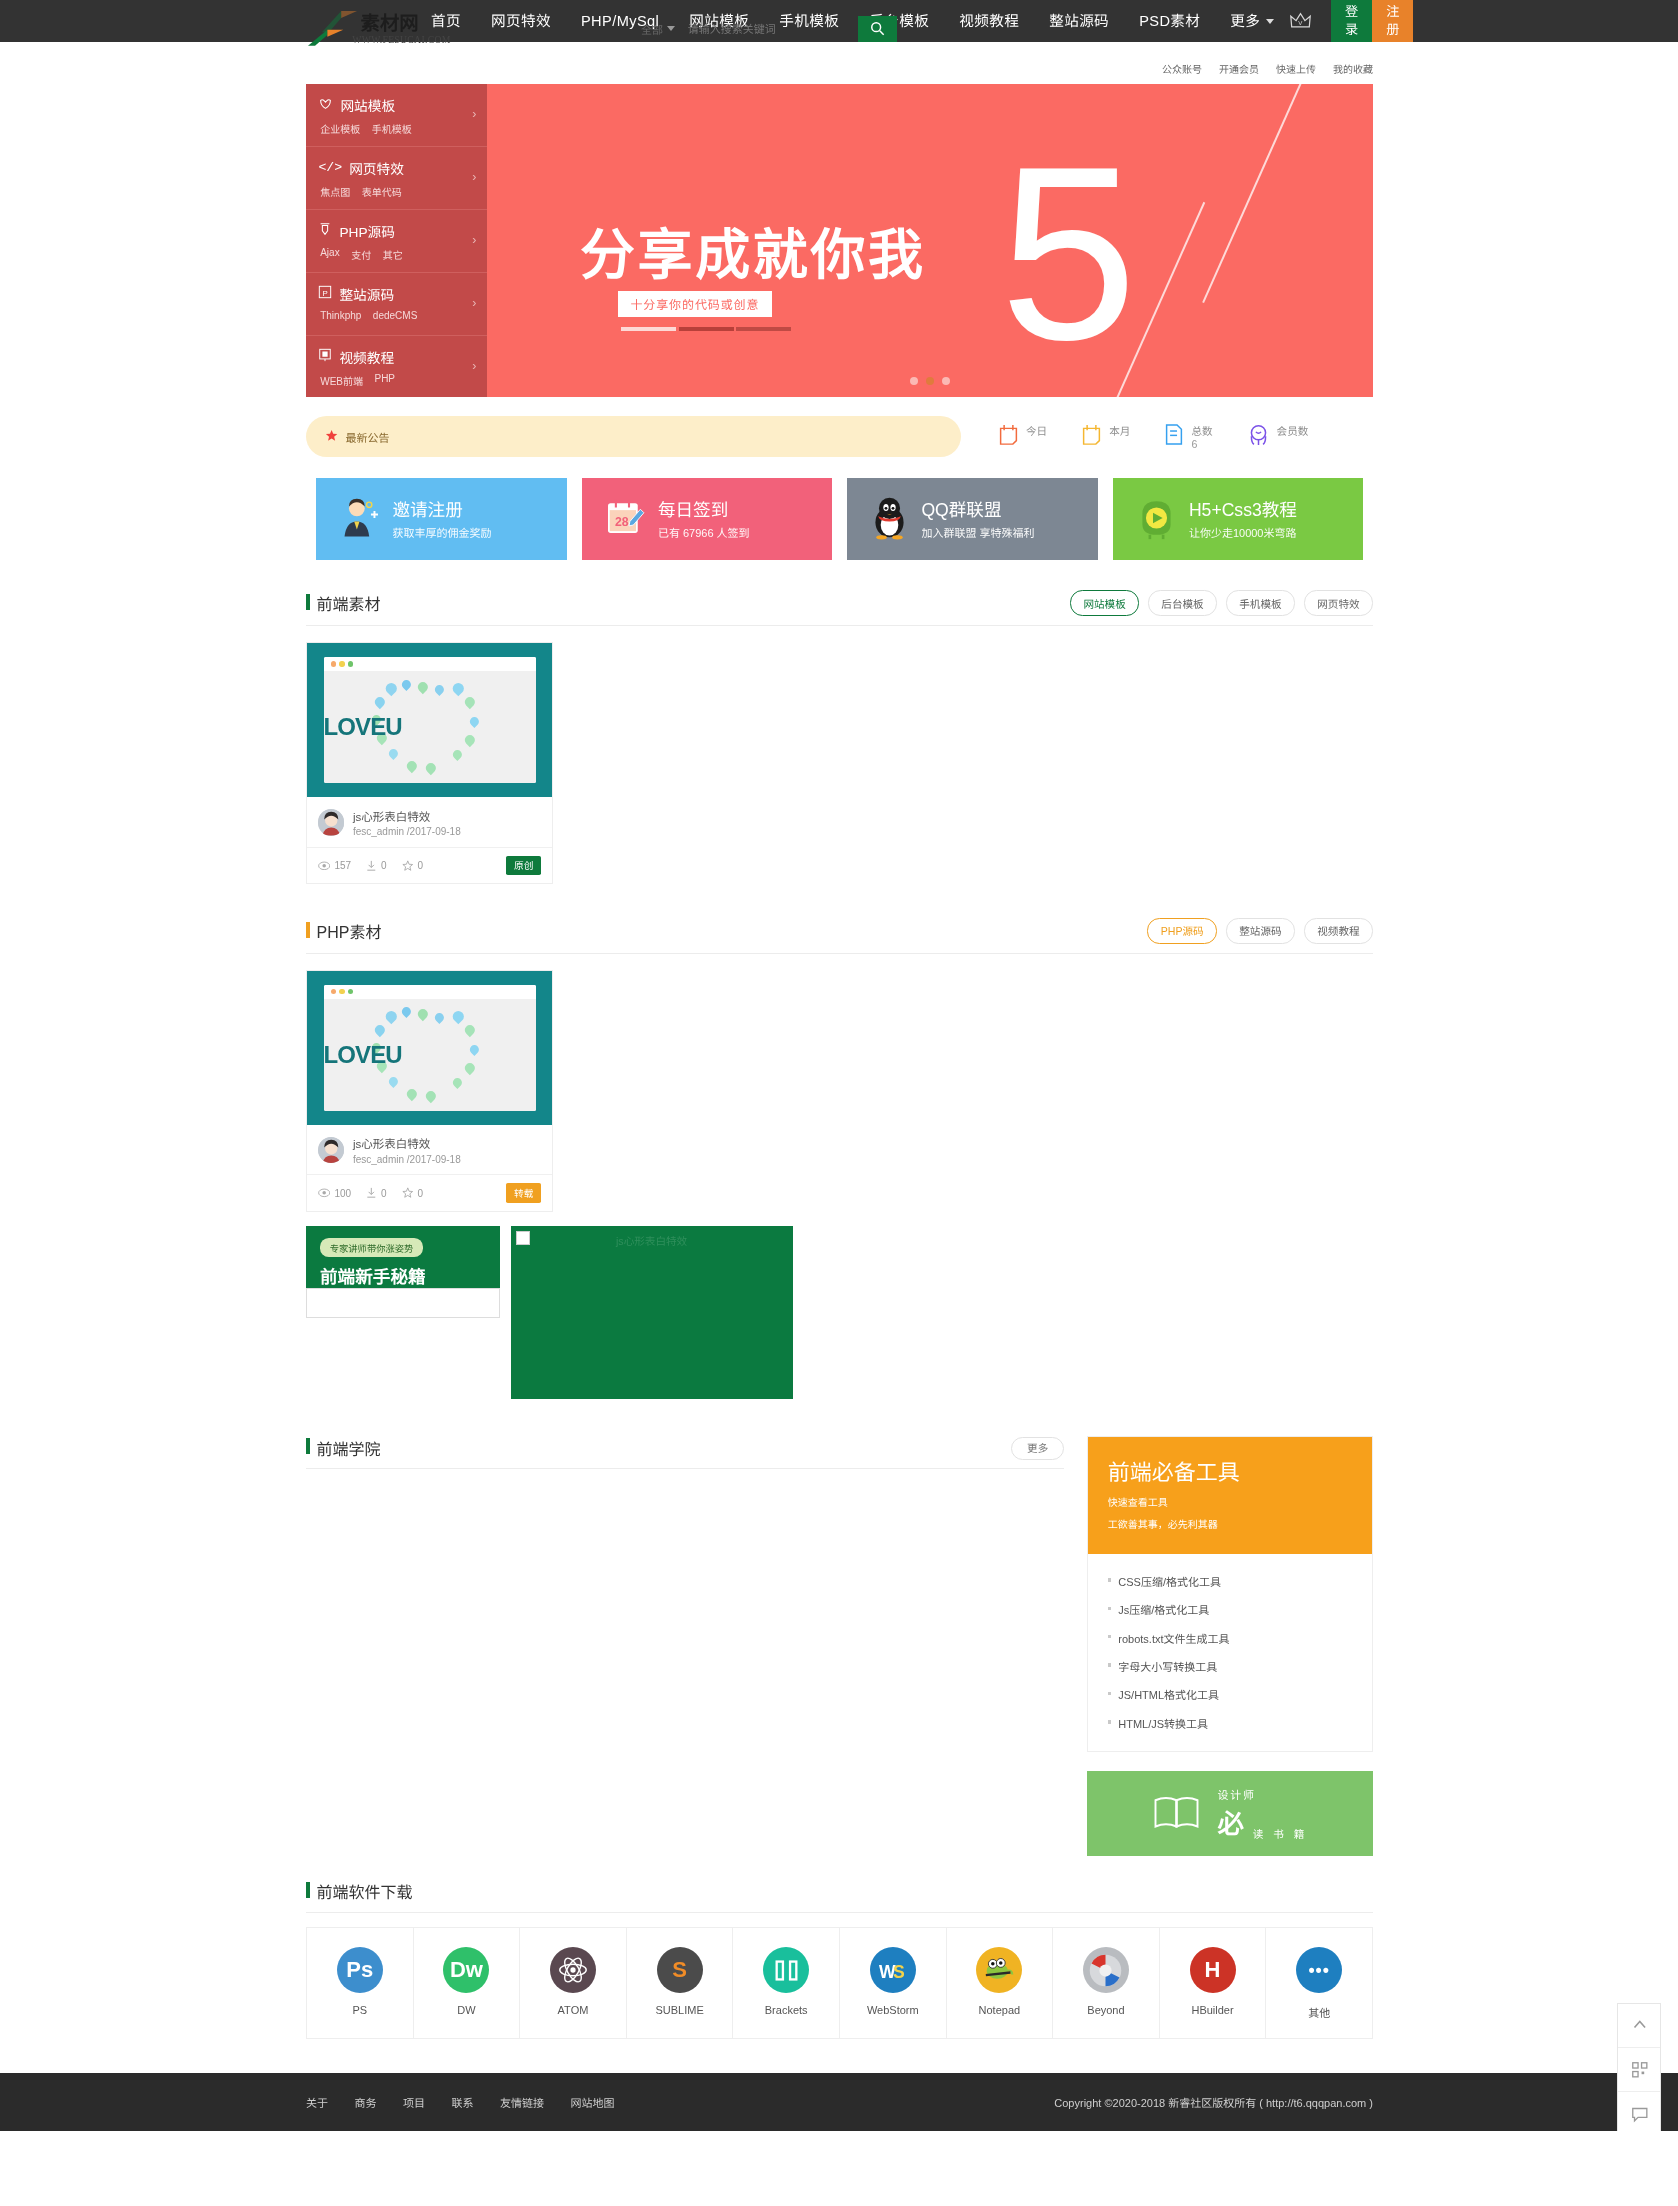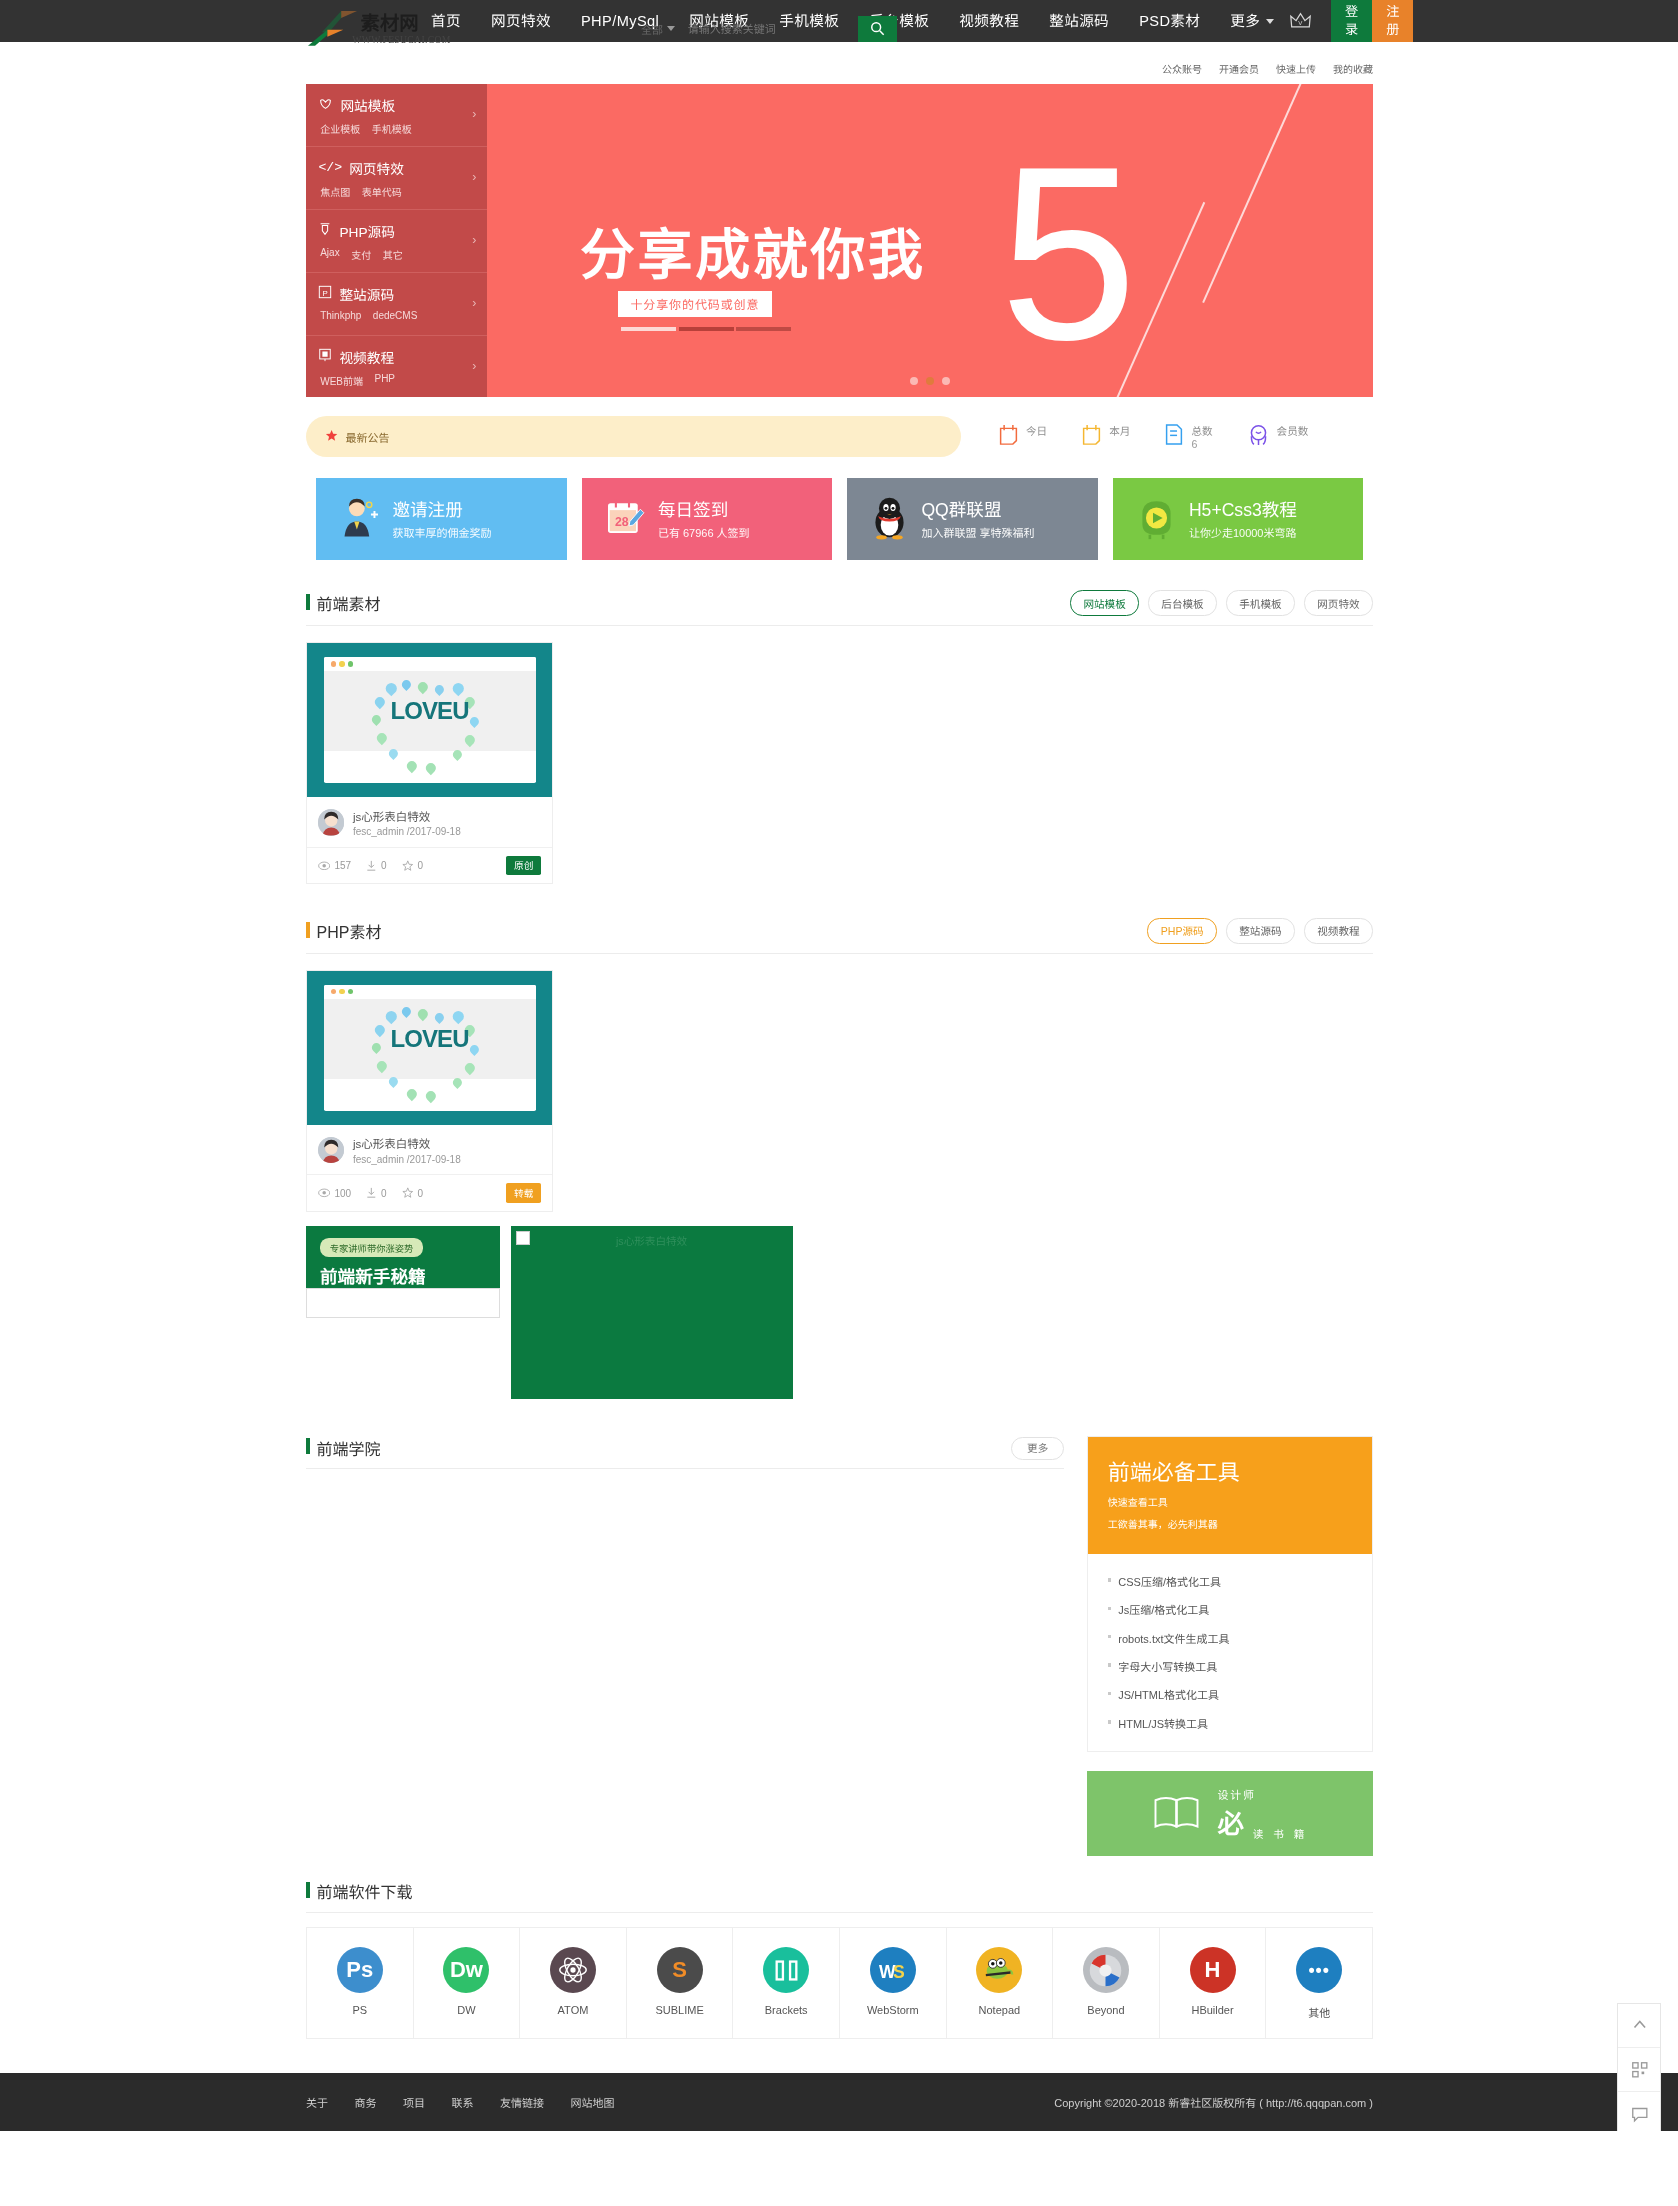--- a/index.html
+++ b/index.html
@@ -164,21 +164,21 @@
   .grid { display: flex; gap: 16px; margin-top: 16px; }
   .item {
     width: 247px; border: 0.9px solid #eee; background:#fff;
   }
   .item-thumb { height: 154px; background:#13868a; display:flex; align-items:center; justify-content:center;}
   .browser {
     width: 212px; height: 126px; background:#fff; border-radius:1.8px; overflow:hidden;
   }
   .browser-bar { height: 14px; background:#fff; display:flex; align-items:center; gap:3.5px; padding-left:7px;}
   .browser-bar i { width:5.3px;height:5.3px;border-radius:50%;display:block;}
-  .browser-body { height: 80px; background:#f0f0f0; position:relative; display:flex; align-items:center; justify-content:center;}
+  .browser-body { height: 112px; background:#f0f0f0; position:relative; display:flex; align-items:center; }
   .loveu { font-size: 24px; font-weight: bold; color:#15757a; letter-spacing:-0.9px; z-index:2;}
   .heartdot { position:absolute; border-radius:50% 50% 0 50%; transform: rotate(45deg); }
   .item-meta { padding: 10.6px 10.6px 9.7px; display:flex; gap:8.8px; align-items:center; border-bottom:0.9px solid #f0f0f0;}
   .avatar {
     width: 26.5px; height: 26.5px; border-radius: 50%; background:#c9ced4; flex-shrink:0;
     display:flex; align-items:center; justify-content:center; overflow:hidden;
   }
   .item-name { font-size: 11.5px; color:#555; }
   .item-author { font-size: 10px; color:#999; margin-top: 2.6px;}
   .item-foot { display:flex; align-items:center; gap: 15px; padding: 8px 10.6px; }

